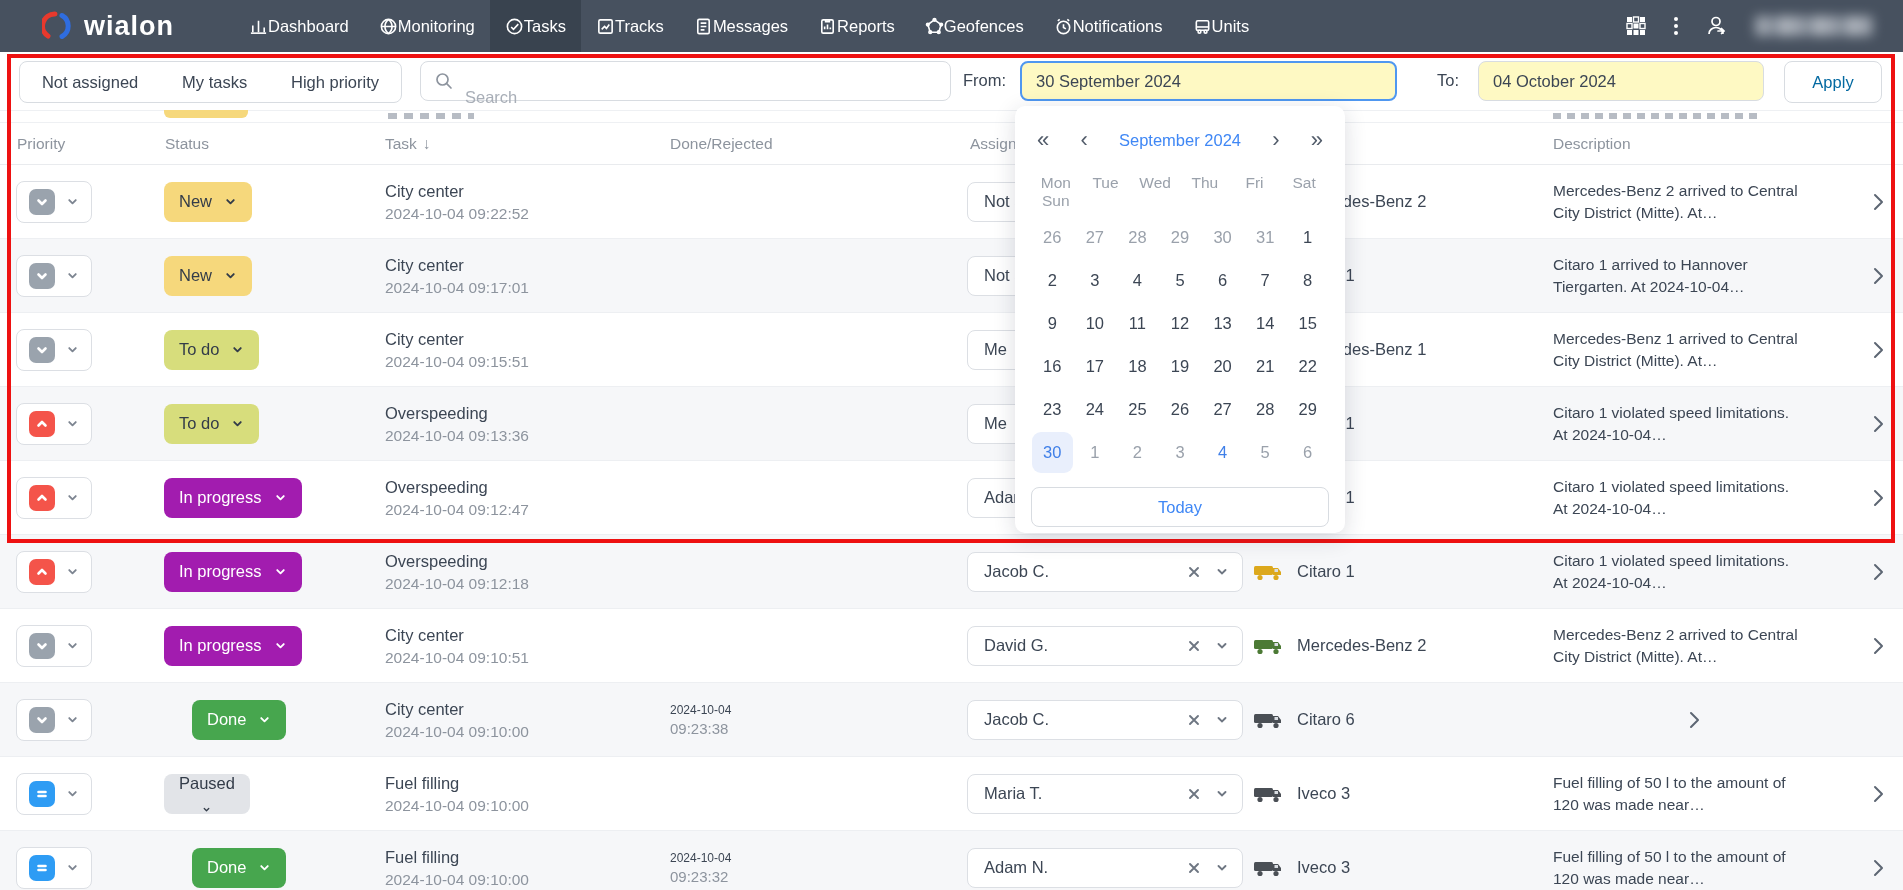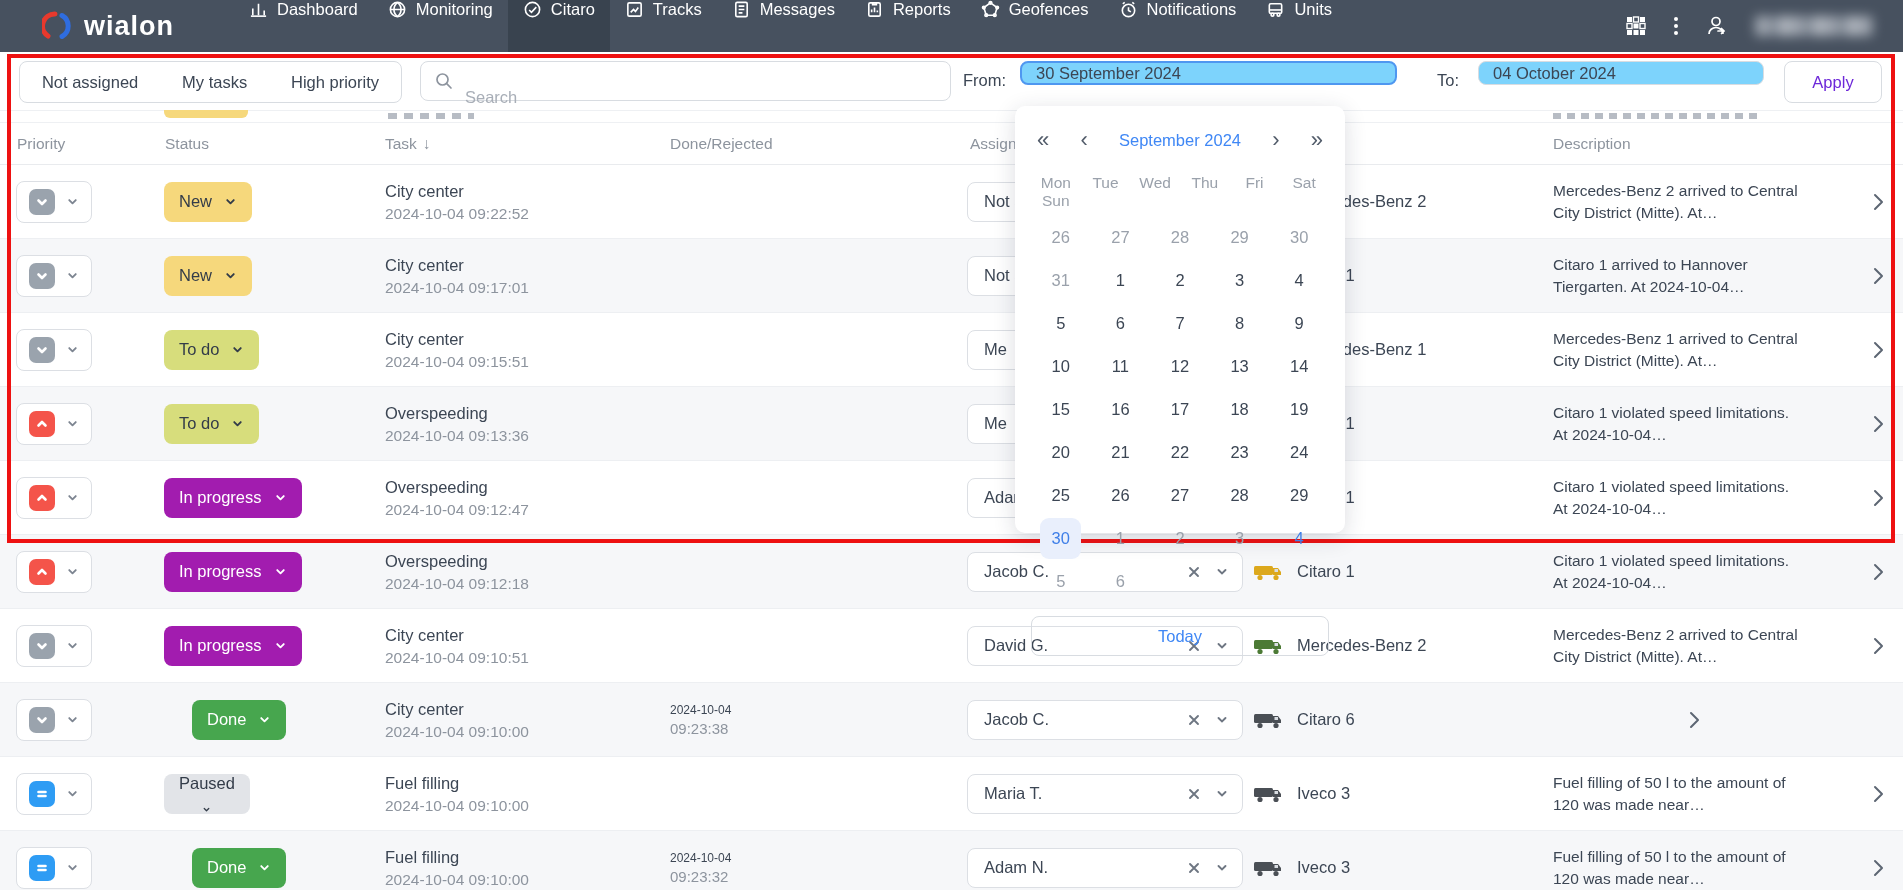--- a/index.html
+++ b/index.html
@@ -4,42 +4,42 @@
 <style>
   html,body{margin:0;padding:0;}
   body{width:1903px;height:890px;overflow:hidden;position:relative;background:#fff;
        font-family:"Liberation Sans", sans-serif;color:#3c4654;}
   svg{display:block}
   
   .nav{position:absolute;left:0;top:0;width:1903px;height:52px;background:#47515f;display:flex;align-items:stretch;}
   .brand{display:flex;align-items:center;gap:12px;margin-left:42px;margin-right:60px;}
   .brand .word{color:#fff;font-size:27px;font-weight:700;letter-spacing:1px;}
   .navitems{display:flex;align-items:stretch;}
-  .navitem{display:flex;align-items:flex-start;gap:9px;padding:0 15px;color:#fff;font-size:16.5px;cursor:pointer;}
+  .navitem{display:flex;align-items:center;padding:0 15px;color:#fff;font-size:16.5px;cursor:pointer;}
   .navitem.active{background:#39434f;}
   .navitem svg{stroke:#fff;fill:none;stroke-width:1.7;}
   .nav-right{margin-left:auto;display:flex;align-items:center;gap:26px;margin-right:30px;}
   .blurname{width:118px;height:20px;border-radius:3px;background:
      repeating-linear-gradient(90deg,#aeb4bd 0 14px,#8d95a1 14px 24px,#c3c8cf 24px 34px);
      filter:blur(6px);opacity:.85;}
   
   .filter{position:absolute;left:0;top:52px;width:1903px;height:58px;background:#fff;border-bottom:1px solid #eef0f3;}
   .tabsbox{position:absolute;left:19px;top:9px;width:381px;height:40px;border:1px solid #d8dce1;border-radius:8px;
      display:flex;align-items:center;justify-content:space-around;font-size:16.5px;}
   .tabsbox span{cursor:pointer;}
   .searchbox{position:absolute;left:420px;top:9px;width:531px;height:40px;border:1px solid #d8dce1;border-radius:8px;
      display:flex;align-items:center;gap:10px;padding:0 14px;box-sizing:border-box;}
   .searchbox input{border:none;outline:none;font-size:16.5px;flex:1;color:#3c4654;font-family:inherit;background:transparent;margin-top:32px;}
   .searchbox input::placeholder{color:#a8aeb7;}
   .flabel{position:absolute;top:19px;font-size:16.5px;color:#3c4654;}
-  .dinput{position:absolute;top:9px;height:24px;border:1px solid #d8dce1;border-radius:8px;box-sizing:border-box;
-     font-size:16.5px;color:#3c4654;padding:0 14px;font-family:inherit;outline:none;background:#7dd3fc;}
+  .dinput{position:absolute;top:9px;height:40px;border:1px solid #d8dce1;border-radius:8px;box-sizing:border-box;
+     font-size:16.5px;color:#3c4654;padding:0 14px;font-family:inherit;outline:none;background:#fef9c3;}
   .dinput.focus{border:2px solid #4f97f0;}
   .applybtn{position:absolute;left:1784px;top:9px;width:96px;height:40px;border:1px solid #d8dce1;border-radius:8px;
-     background:#fff;color:#6d28d9;font-size:16.5px;display:flex;align-items:center;justify-content:center;cursor:pointer;}
+     background:#fff;color:#0369a1;font-size:16.5px;display:flex;align-items:center;justify-content:center;cursor:pointer;}
   
   .content{position:absolute;left:0;top:110px;width:1903px;bottom:0;}
   .sliver{position:relative;height:12px;overflow:hidden;border-bottom:1px solid #eef0f3;}
   .frag-pill{position:absolute;top:-12px;left:164px;width:84px;height:20px;background:#f6d87c;border-radius:6px;}
   .frag-a{position:absolute;top:3px;left:388px;width:86px;height:6px;
      background:repeating-linear-gradient(90deg,#b7bcc4 0 9px,transparent 9px 16px);}
   .frag-b{position:absolute;top:3px;left:1553px;width:205px;height:6px;
      background:repeating-linear-gradient(90deg,#b7bcc4 0 8px,transparent 8px 14px);}
   .grid{display:grid;grid-template-columns:148px 220px 285px 300px 283px 300px 1fr 50px;align-items:center;}
   .thead{height:41px;border-bottom:1px solid #e9ebee;color:#8d949e;font-size:15.5px;}
@@ -81,21 +81,21 @@
   .rowchev{justify-self:center;cursor:pointer;}
   .rowchev svg{stroke:#5d6673;fill:none;stroke-width:2;stroke-linecap:round;stroke-linejoin:round;}
   
   .cal{position:absolute;left:1015px;top:106px;width:330px;height:427px;background:#fff;border-radius:10px;
      box-shadow:0 5px 22px rgba(30,40,60,.16);z-index:60;box-sizing:border-box;padding:14px 16px 12px;}
   .cal-h{height:40px;display:flex;align-items:center;justify-content:space-between;padding:0 6px;}
   .cal-h .nv{color:#525c6a;font-size:22px;cursor:pointer;line-height:1;}
   .cal-h .mo{color:#3f87f5;font-size:16.5px;cursor:pointer;}
   .wdays{display:grid;grid-template-columns:repeat(6,1fr);margin-top:14px;}
   .wdays div{text-align:center;color:#9aa1ab;font-size:15.5px;}
-  .days{display:grid;grid-template-columns:repeat(5,1fr);grid-auto-rows:43px;margin-top:6px;}
+  .days{display:grid;grid-template-columns:repeat(7,1fr);grid-auto-rows:43px;margin-top:6px;}
   .day{display:flex;align-items:center;justify-content:center;font-size:16.5px;color:#3c4654;cursor:pointer;}
   .day.m{color:#9aa1ab;}
   .day.t{color:#3f7fe8;}
   .day.s{color:#3f7fe8;position:relative;}
   .day.s::before{content:"";position:absolute;width:41px;height:41px;border-radius:9px;background:#e9effc;z-index:-1;}
   .day.s{z-index:0;}
   .todaybtn{margin-top:13px;height:38px;border:1px solid #d8dce1;border-radius:8px;display:flex;align-items:center;
      justify-content:center;color:#3f87f5;font-size:16.5px;cursor:pointer;}
   
   .redrect{position:absolute;left:7px;top:54px;width:1880px;height:481px;border:4px solid #ee1111;z-index:50;pointer-events:none;}
@@ -247,21 +247,21 @@
             <circle cx="10" cy="11" r="6.5"></circle>
             <path d="M10 7.5 V11 l2.5 1.5 M4 4 L6 2.5 M16 4 L14 2.5"></path>
           </g>
           <g class="ic-Units" style="display: none;">
             <rect x="3.5" y="4" width="13" height="10" rx="1.5"></rect>
             <path d="M3.5 10.5 h13"></path>
             <circle cx="6.8" cy="15.5" r="1.5"></circle>
             <circle cx="13.2" cy="15.5" r="1.5"></circle>
           </g>
         </svg>
-        <span>Citaro</span>
+        <span>Tasks</span>
       </div>
 
       <div class="navitem">
         <svg width="19" height="19" viewBox="0 0 20 20">
           <g class="ic-Dashboard" style="display: none;">
             <path d="M4 16 V9 M10 16 V4 M16 16 V11"></path>
             <path d="M2 17 h16"></path>
           </g>
           <g class="ic-Monitoring" style="display: none;">
             <circle cx="10" cy="10" r="7.5"></circle>

